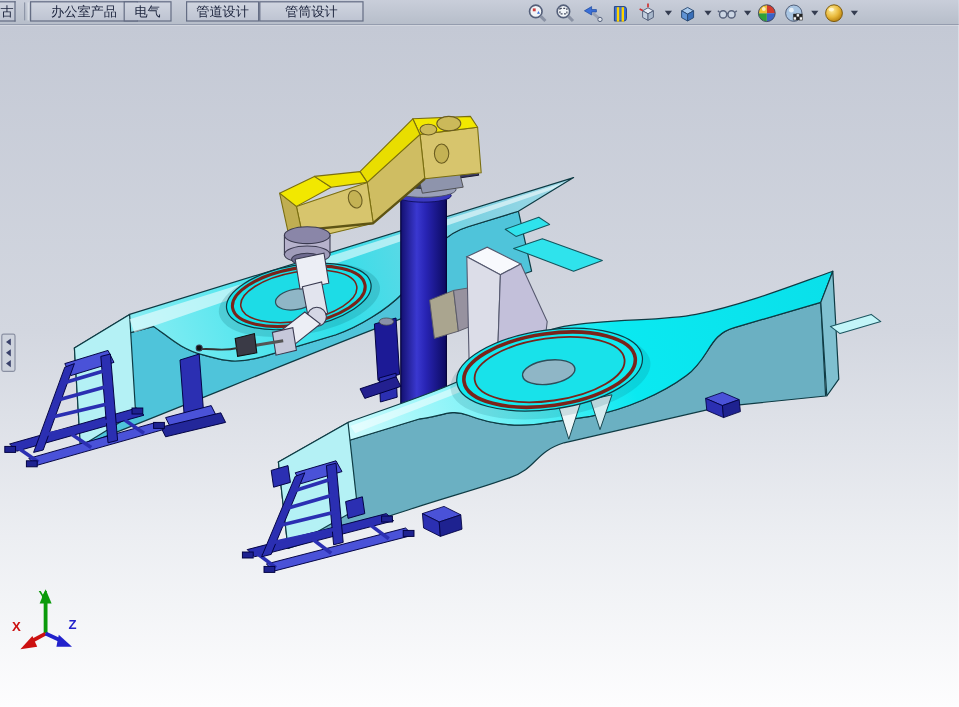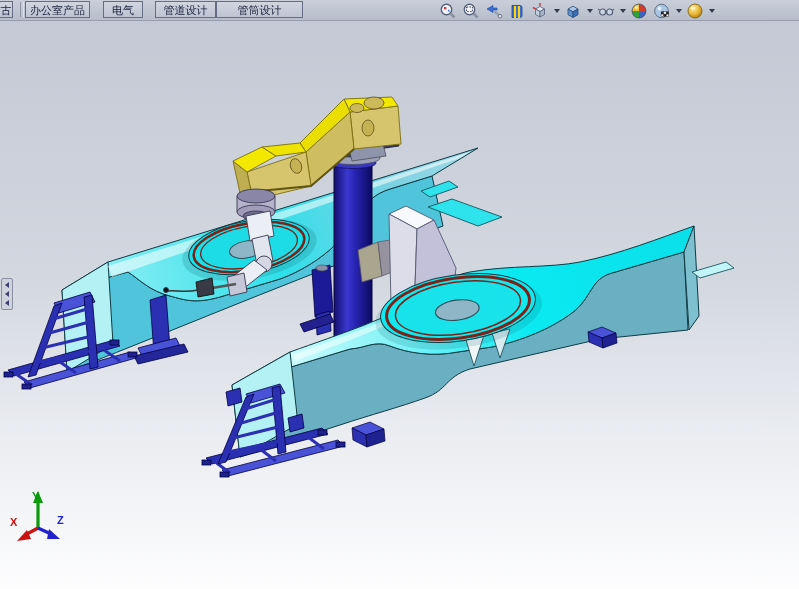--- a/index.html
+++ b/index.html
@@ -25,21 +25,21 @@
   .splitter i{display:block;width:0;height:0;border-top:3.5px solid transparent;
     border-bottom:3.5px solid transparent;border-right:4.5px solid #39406a;}
   text{font-family:"Liberation Sans",sans-serif;}
 </style>
 </head>
 <body>
 
 <div class="toolbar">
   <div class="tab tab-partial">古</div>
   <div class="tb-sep"></div>
-  <div class="tab" style="left:25px;width:65px">办公室产品</div>
+  <div class="tab" style="left:25px;width:90px">办公室产品</div>
   <div class="tab" style="left:103px;width:40px">电气</div>
   <div class="tab" style="left:155px;width:61px">管道设计</div>
   <div class="tab" style="left:216px;width:87px">管筒设计</div>
 
   <div class="viewtools">
     <div class="tool">
       <svg width="18" height="18">
           <circle cx="7.5" cy="7.5" r="5.2" fill="#f2f5f8" stroke="#55607a" stroke-width="1.4"></circle>
           <rect x="5" y="5" width="2.4" height="2.4" fill="#d04040"></rect>
           <polygon points="8.5,9.5 11,9.5 9.7,7.2" fill="#3a6fd8"></polygon>

